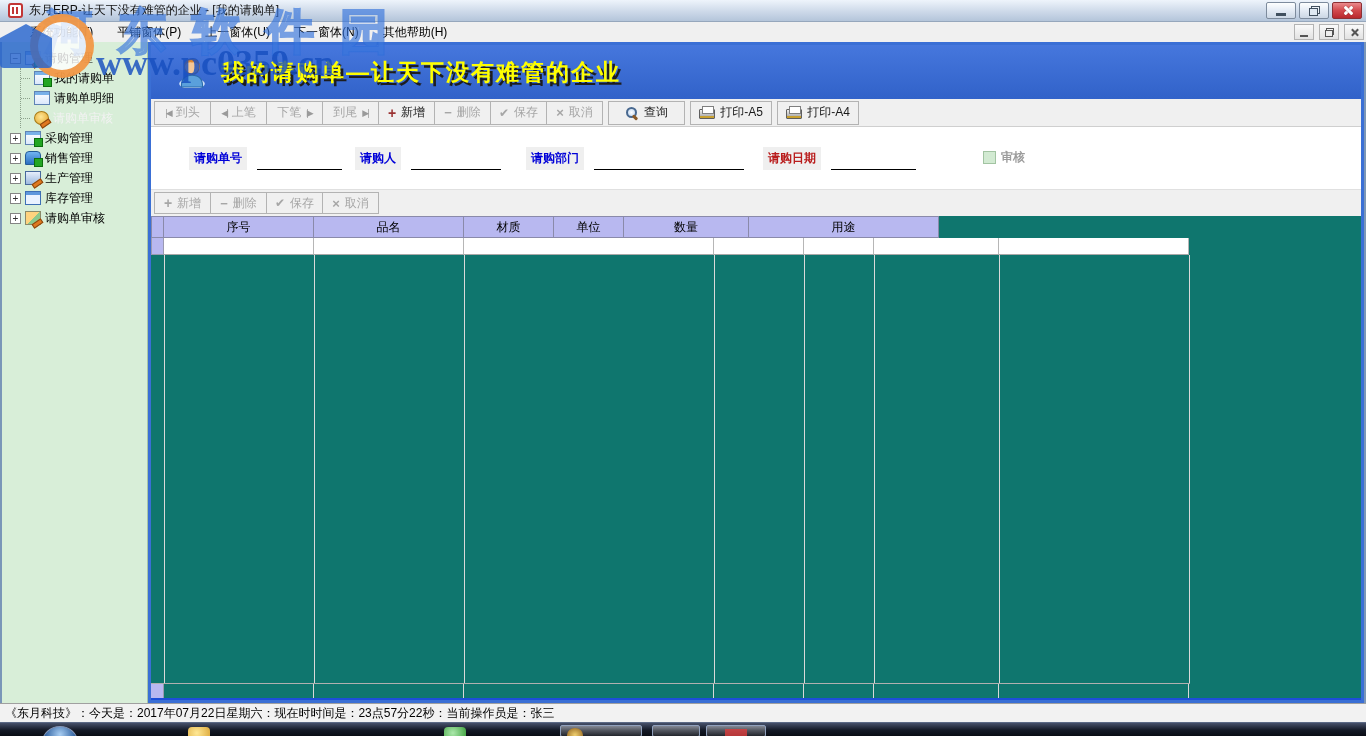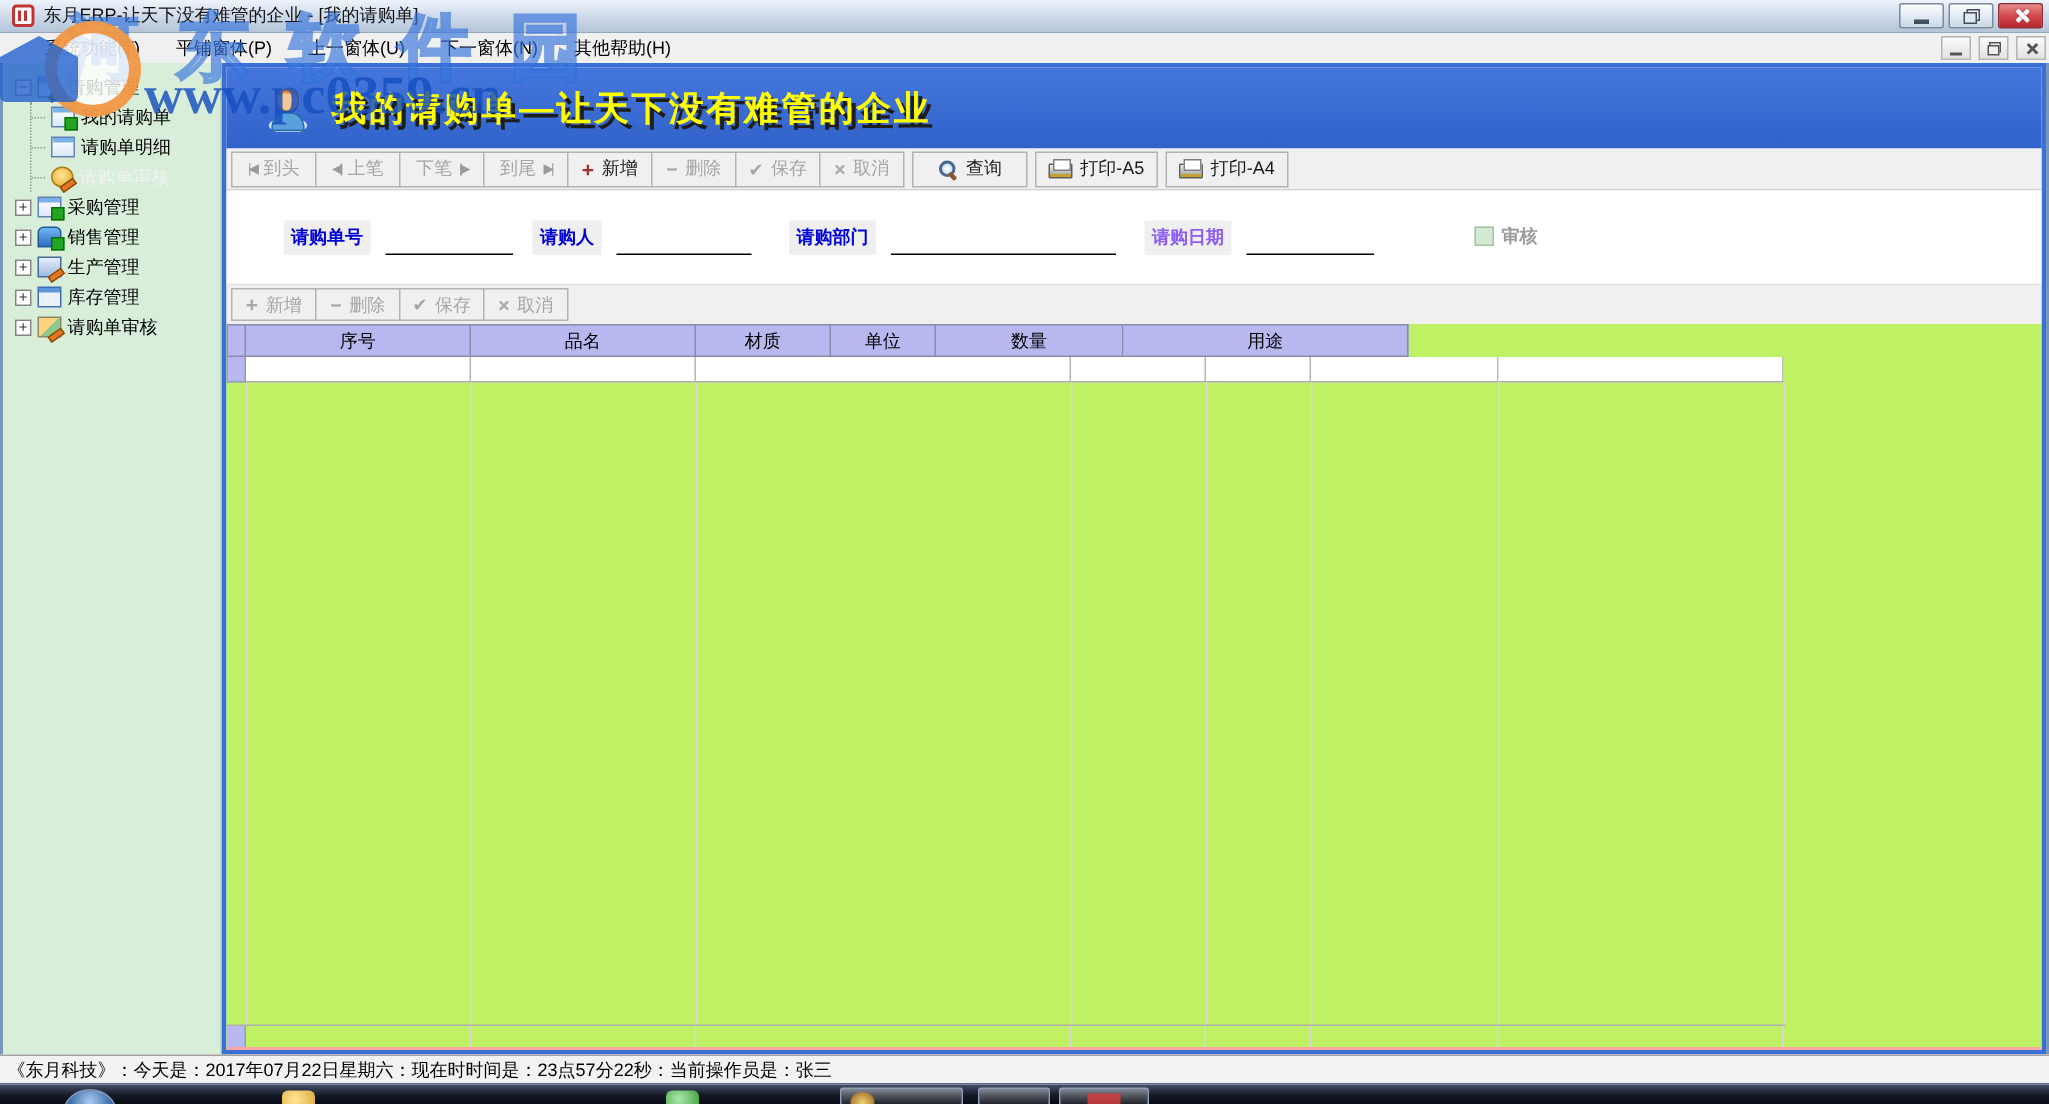--- a/index.html
+++ b/index.html
@@ -78,28 +78,28 @@
   .search-ico::before { content:""; position:absolute; left:1px; top:1px; width:7px; height:7px; border:2px solid #48688f; border-radius:50%; background:radial-gradient(#ffffff,#bcd4ef); }
   .search-ico::after { content:""; position:absolute; right:1px; bottom:1px; width:6px; height:3px; background:#8a5a28; transform:rotate(45deg); border-radius:1px; }
   .printer-ico { width:16px; height:13px; position:relative; }
   .printer-ico::before { content:""; position:absolute; left:0; right:0; bottom:0; height:8px; background:linear-gradient(#efefef,#9d9d9d); border:1px solid #5f5f5f; border-radius:1px; box-shadow:inset 0 -2px 0 #c8a030; }
   .printer-ico::after { content:""; position:absolute; left:3px; top:0; width:10px; height:6px; background:#fff; border:1px solid #7f7f7f; }
 
   
   .formarea { height:62px; background:#fff; position:relative; flex:0 0 auto;font-weight:bold; }
   .ff { position:absolute; top:20px; display:flex; align-items:flex-end; }
   .flabel { background:#efefef; padding:3px 5px; color:#0000d8; white-space:nowrap; }
-  .flabel.black { color:#8b5cf6; }
+  .flabel.black { color:#b91c1c; }
   .uinput { border:none; border-bottom:1px solid #000; background:transparent; height:17px; margin-left:10px; outline:none; font:inherit; }
   .cbwrap { position:absolute; left:805px; top:22px; display:flex; align-items:center; gap:5px;padding-left:27px; }
   .cb { width:13px; height:13px; background:#d2ead2; border:1px solid #a2c4a2; }
   .cb-label { color:#9c9c9c; }
 
   
-  .grid { flex:1 1 auto; position:relative; background:#bef264; border-bottom:2px solid #fca5a5; overflow:hidden; min-height:0; }
+  .grid { flex:1 1 auto; position:relative; background:#0f766e; border-bottom:2px solid #1d4ed8; overflow:hidden; min-height:0; }
   .grid-header { display:flex; height:22px; }
   .selh { width:13px; background:#b8b8f0; border:1px solid #8a8aaa; flex:0 0 auto; }
   .hcell { background:#b8b8f0; border-top:1px solid #8a8aaa; border-bottom:1px solid #8a8aaa; border-right:1px solid #8a8aaa; display:flex; align-items:center; justify-content:center; color:#000; flex:0 0 auto; }
   .c0{width:150px;} .c1{width:150px;} .c2{width:250px;} .c3{width:90px;} .c4{width:70px;} .c5{width:125px;} .c6{width:190px;}
   .row1 { display:flex; height:17px; }
   .sel1 { width:13px; background:#b8b8f0; border-left:1px solid #9a9ab0; border-right:1px solid #9a9ab0; border-bottom:1px solid #9a9ab0; flex:0 0 auto; }
   .dcell { border-right:1px solid #b6b6b6; border-bottom:1px solid #a8a8a8; flex:0 0 auto; background:#fff; }
   .gbody { position:absolute; left:0; top:39px; bottom:15px; width:1039px; }
   .vline { position:absolute; top:0; bottom:0; width:1px; background:#d9d9d9; }
   .brow { position:absolute; left:0; bottom:0; height:15px; width:1039px; display:flex; border-top:1px solid #b0b0b0; }

